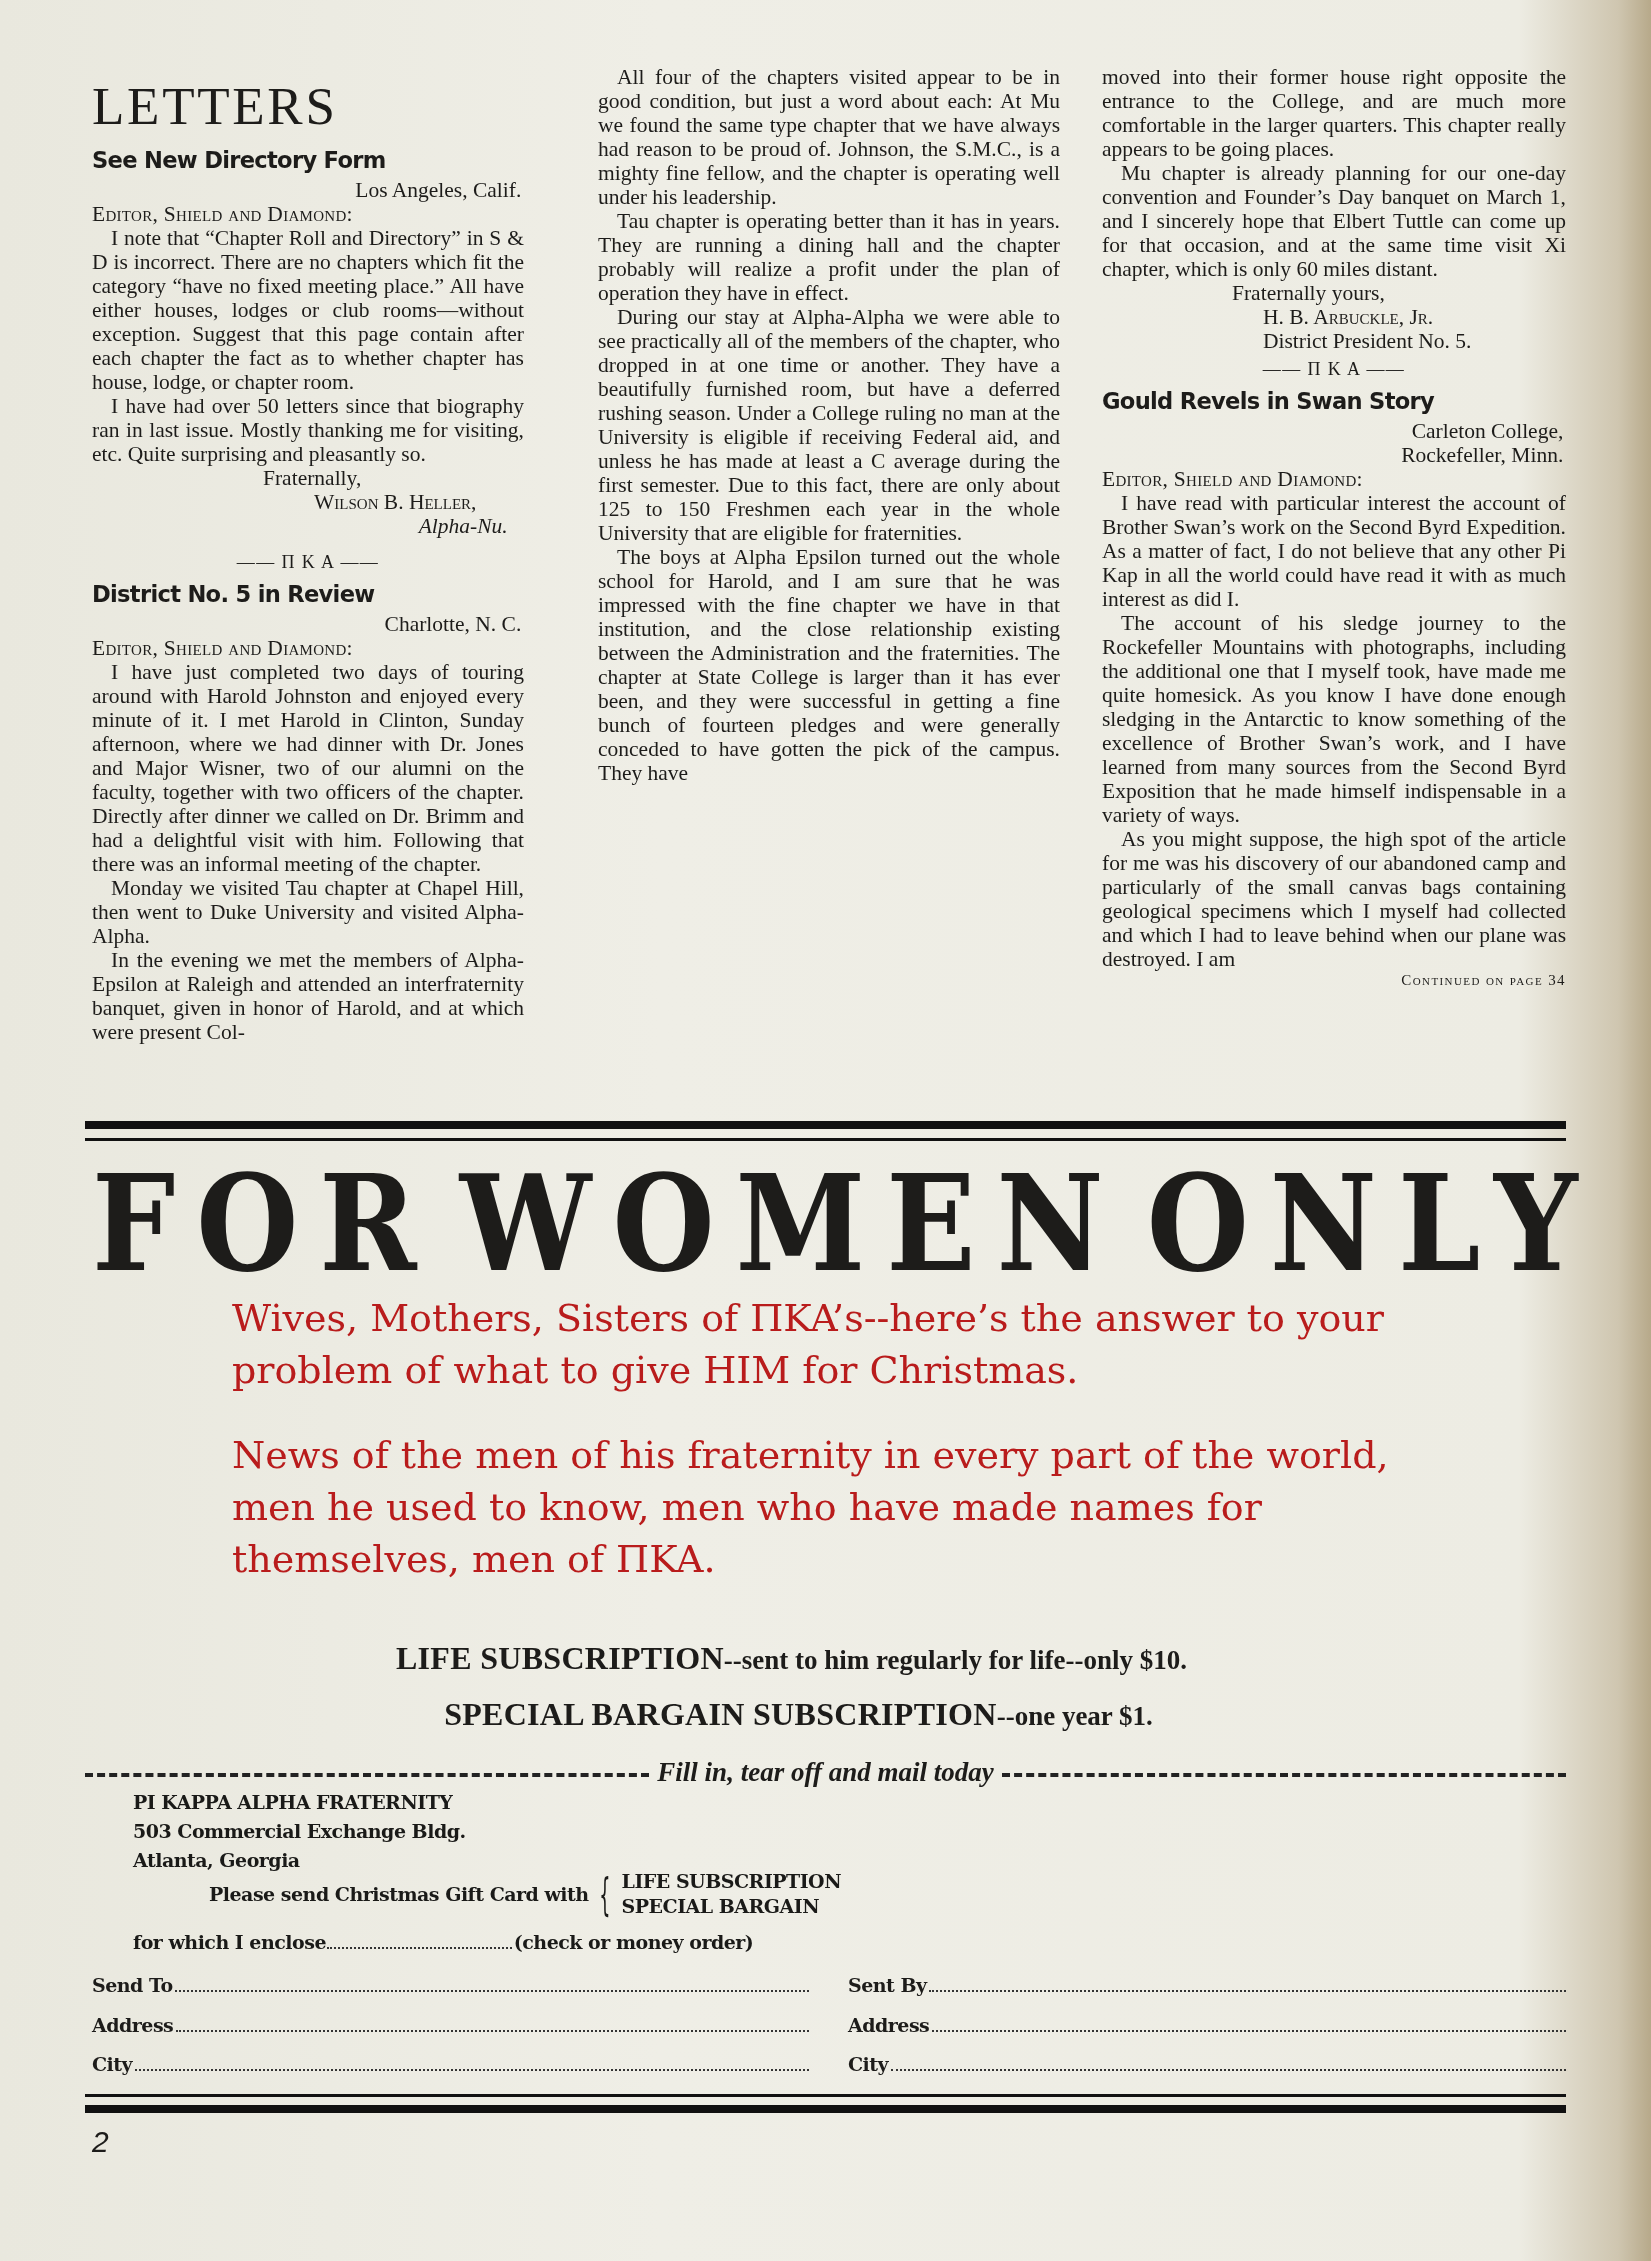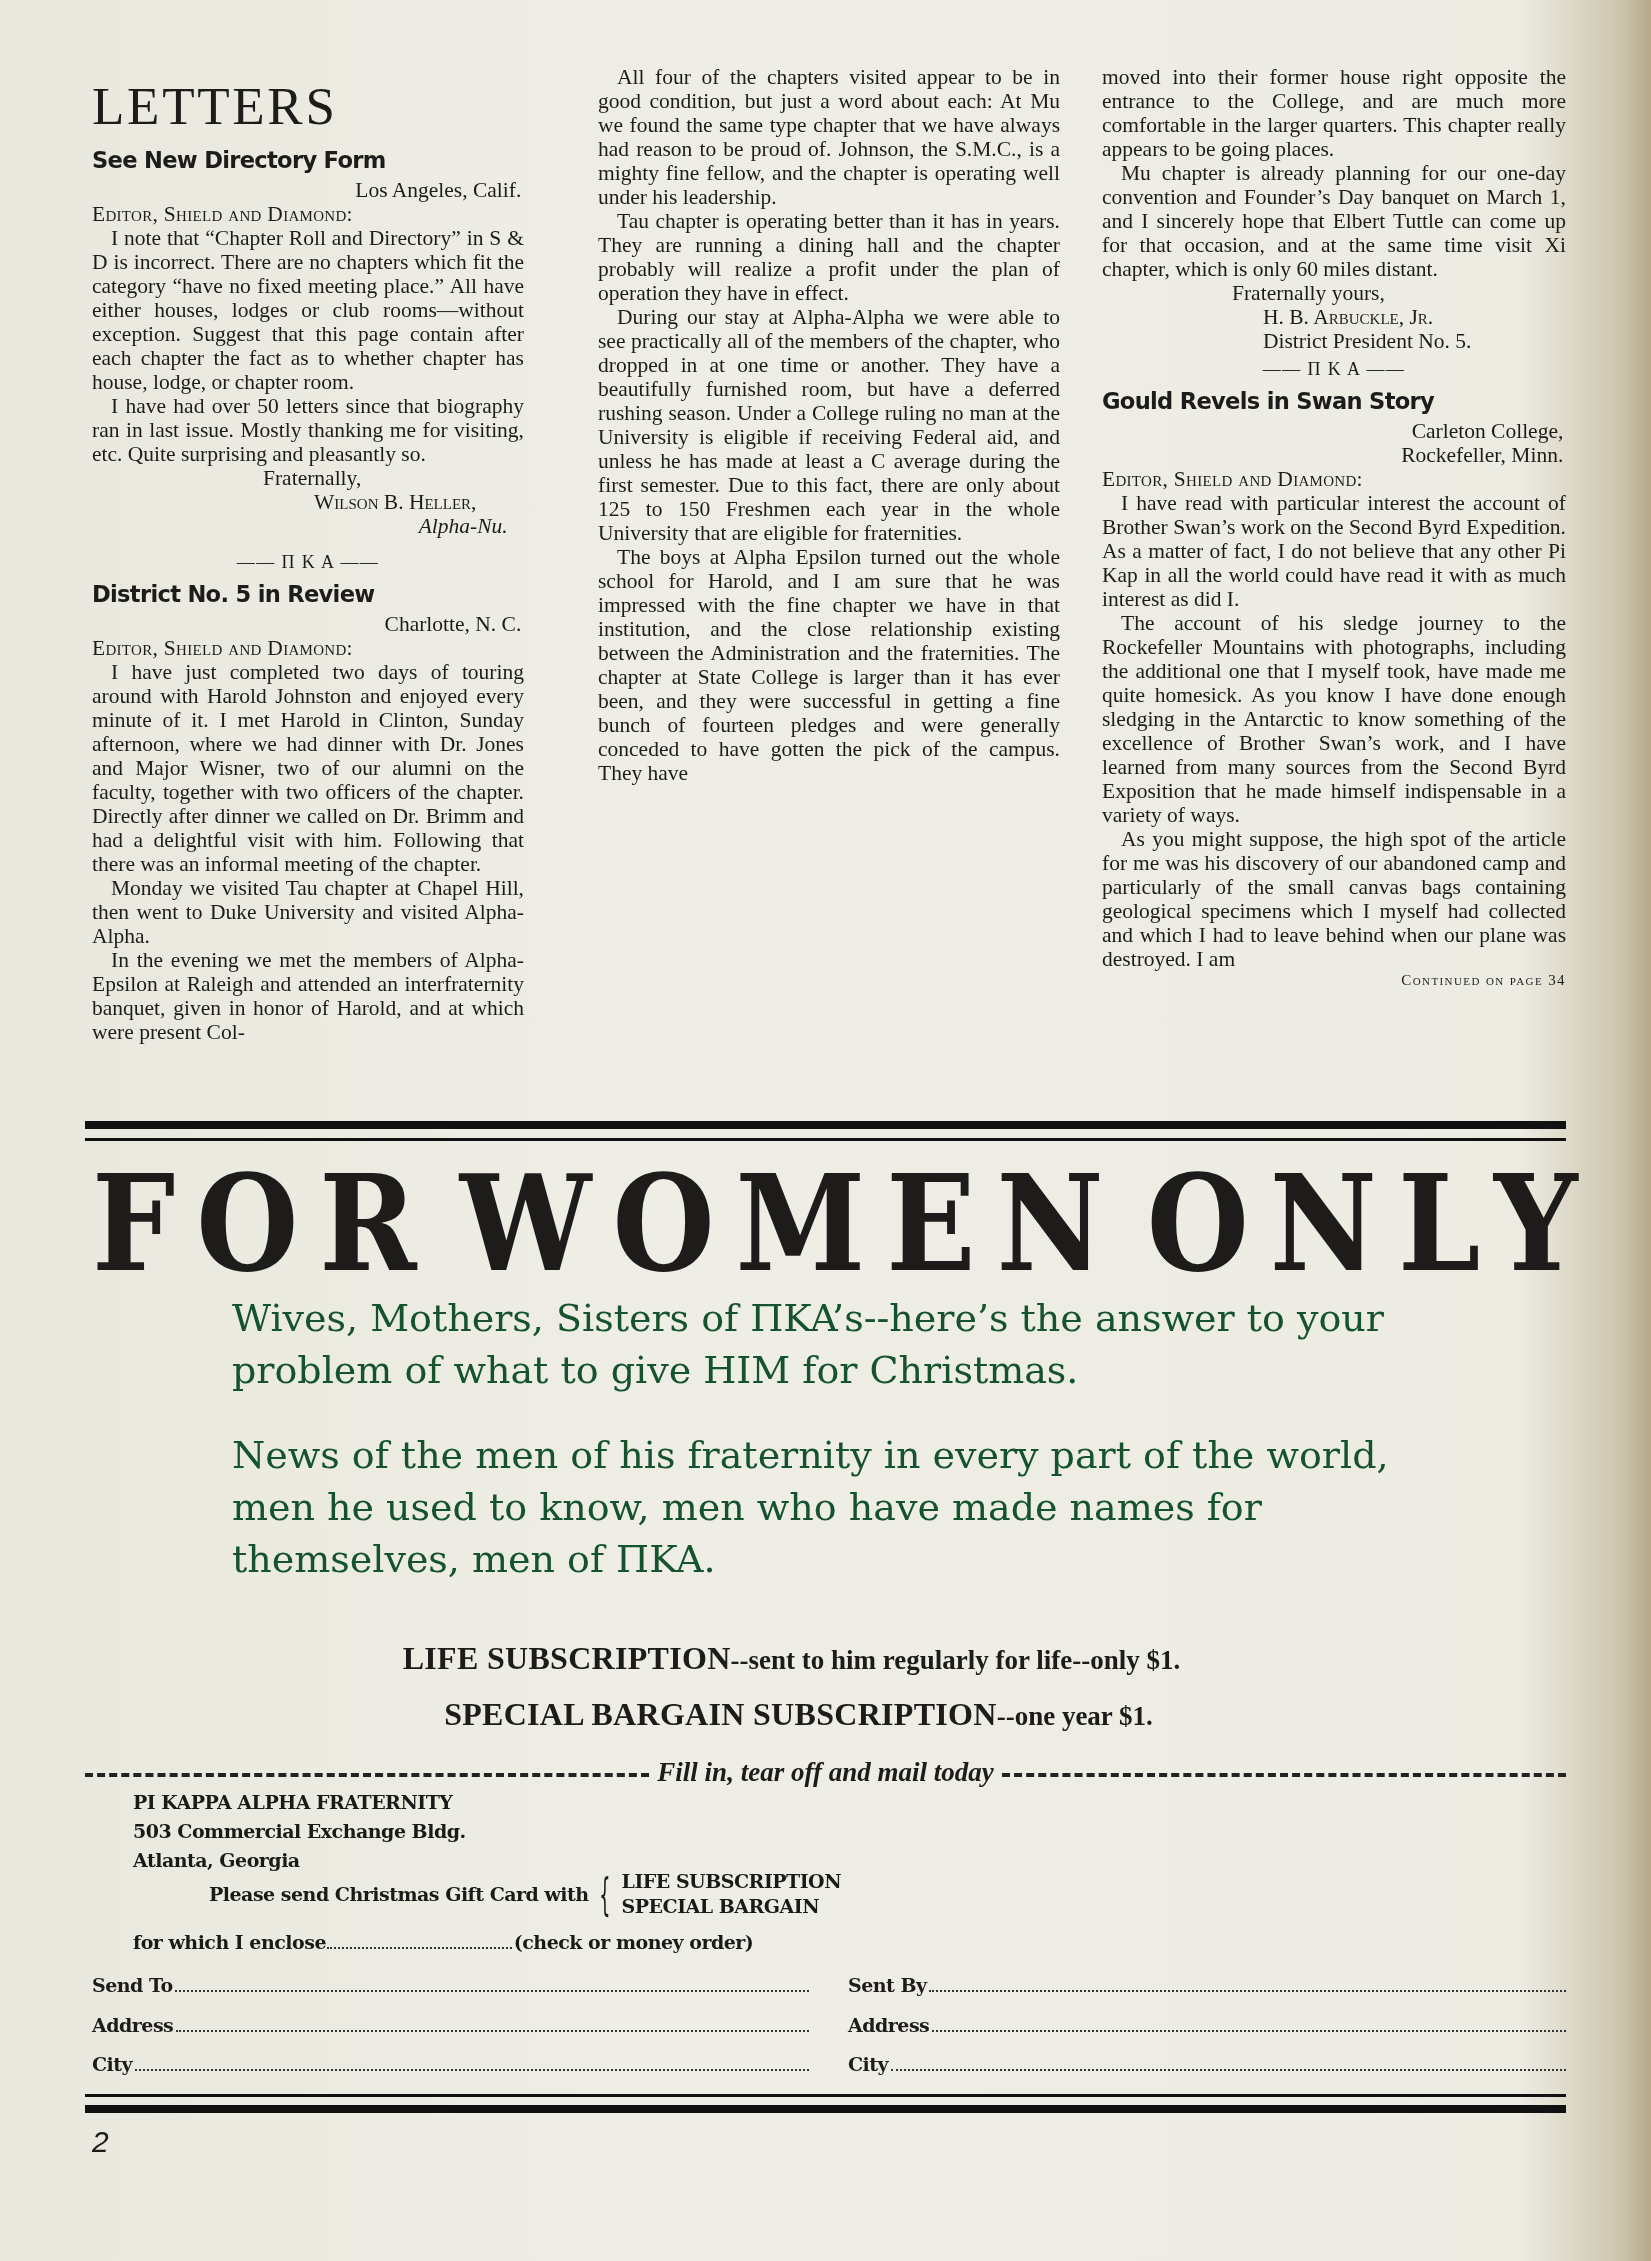--- a/index.html
+++ b/index.html
@@ -31,21 +31,21 @@
   .sign3 { text-align: right; font-style: italic; padding-right: 16.4px; }
   .divider { text-align: center; font-size: 18px; letter-spacing: 1.4px; margin: 12.3px 0 6.8px 0; }
   .continued { text-align: right; font-variant: small-caps; font-size: 15px; letter-spacing: 1.4px; line-height: 19px; }
 
   
   .rule { position: absolute; left: 85px; width: 1481px; background: #111; }
 
   
   .ad-title { position: absolute; left: 92px; top: 1169px; width: 1477px; font-family: "DejaVu Serif", "Liberation Serif", serif; font-weight: 900; font-size: 115px; line-height: 109px; letter-spacing: 20.5px; transform: scaleX(1.02); transform-origin: left; display: flex; justify-content: space-between; white-space: nowrap; }
   .ad-title span { display: inline-block; transform: scaleY(1.15); }
-  .ad-body { position: absolute; left: 232px; width: 1231px; font-family: "DejaVu Serif", serif; font-size: 38px; line-height: 52px; color: #14532d; }
+  .ad-body { position: absolute; left: 232px; width: 1231px; font-family: "DejaVu Serif", serif; font-size: 38px; line-height: 52px; color: #b91c1c; }
   .ad-body1 { top: 1292px; }
   .ad-body2 { top: 1429px; }
   .offer { position: absolute; width: 1651px; left: 0; text-align: center; font-family: "Liberation Serif", serif; font-weight: bold; font-size: 32px; line-height: 38px; letter-spacing: 0.3px; }
   .offer .small { font-size: 27px; letter-spacing: 0; }
   .offer1 { top: 1639px; left: -34px; }
   .offer2 { top: 1695px; left: -27px; }
 
   
   .tear { position: absolute; top: 1757px; left: 85px; width: 1481px; display: flex; align-items: center; white-space: nowrap; }
   .tear .dashes { flex: 1; height: 0; border-top: 4.8px dashed #222; margin-top: 5.5px; }
@@ -116,21 +116,21 @@
   <div class="rule" style="top:1121px; height:8.2px;"></div>
   <div class="rule" style="top:1138px; height:3.4px;"></div>
 
   <div class="ad-title">
     <span>FOR</span>
     <span>WOMEN</span>
     <span>ONLY</span>
   </div>
   <div class="ad-body ad-body1">Wives, Mothers, Sisters of ΠKA’s--here’s the answer to your problem of what to give HIM for Christmas.</div>
   <div class="ad-body ad-body2">News of the men of his fraternity in every part of the world, men he used to know, men who have made names for themselves, men of ΠKA.</div>
-  <div class="offer offer1"><span>LIFE SUBSCRIPTION</span><span class="small">--sent to him regularly for life--only $1.</span></div>
+  <div class="offer offer1"><span>LIFE SUBSCRIPTION</span><span class="small">--sent to him regularly for life--only $10.</span></div>
   <div class="offer offer2"><span>SPECIAL BARGAIN SUBSCRIPTION</span><span class="small">--one year $1.</span></div>
 
   <div class="tear">
     <span class="dashes"></span>
     <span class="msg">Fill in, tear off and mail today</span>
     <span class="dashes"></span>
   </div>
 
   <div class="coupon org">
     <div>PI KAPPA ALPHA FRATERNITY</div>

